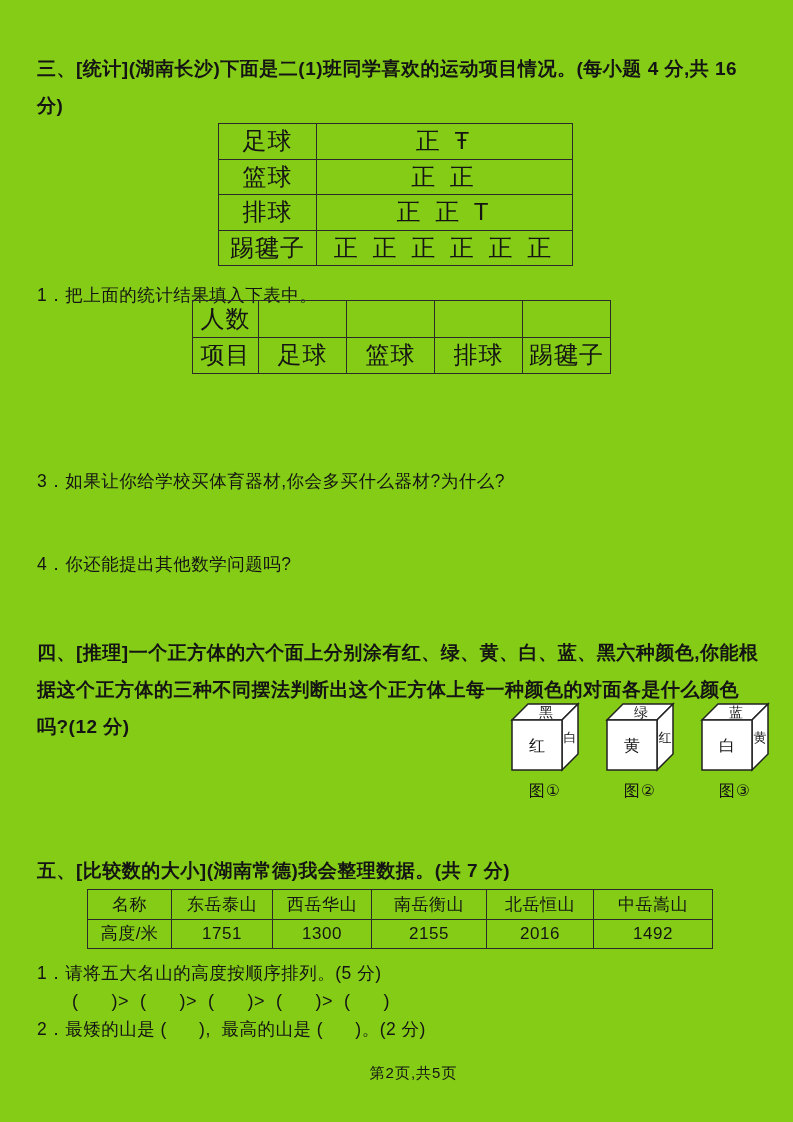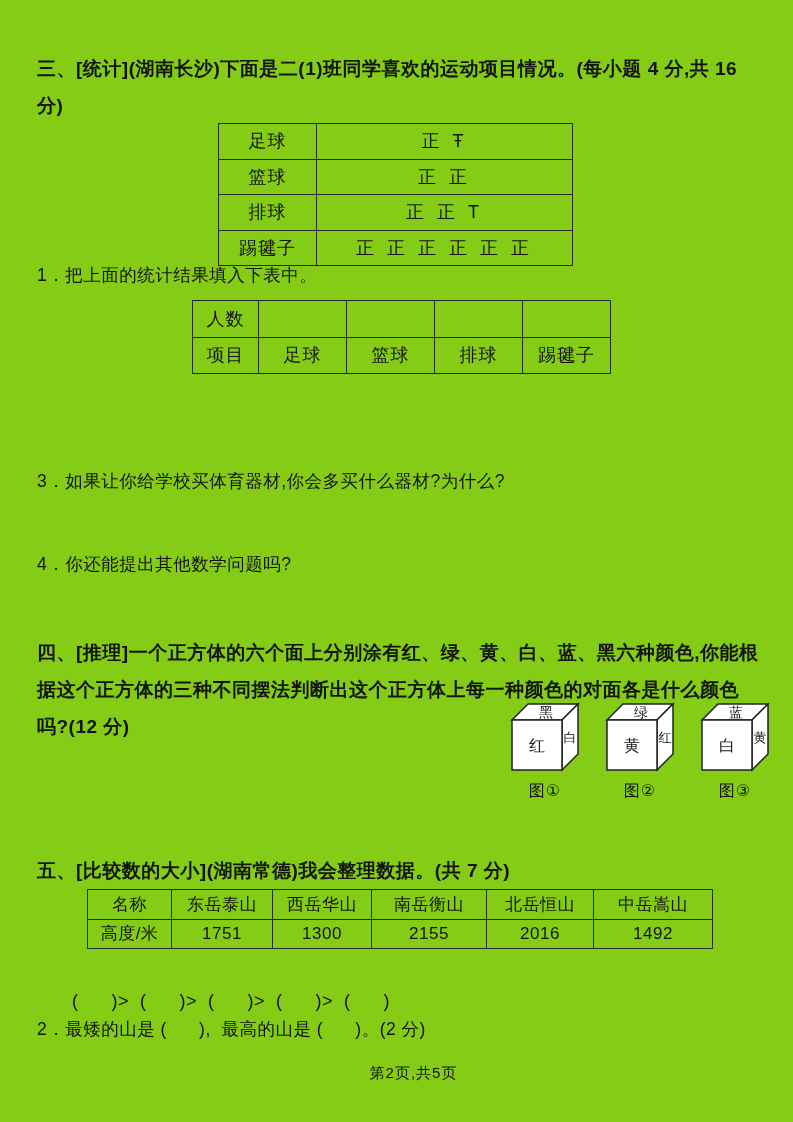--- a/index.html
+++ b/index.html
@@ -7,21 +7,21 @@
     position:relative;width:793px;height:1122px;background:#84cc16;
     font-family:"Liberation Sans","DejaVu Sans",sans-serif;color:#141414;
     overflow:hidden;
   }
   .abs{position:absolute;}
   .heading{font-weight:700;font-size:19px;line-height:37px;letter-spacing:0.5px;}
   .qtext{font-size:17.5px;line-height:30px;letter-spacing:0.5px;}
   .pre{white-space:pre;}
   table{border-collapse:collapse;table-layout:fixed;}
   td{border:1.6px solid #2b2b2b;text-align:center;vertical-align:middle;
-     font-size:18px;color:#141414;padding:0;letter-spacing:1px;}
+     font-size:24px;color:#141414;padding:0;letter-spacing:1px;}
   .tally-table{width:354px;}
   .tally-table td{height:34.5px;}
   .tally-table td.tally{letter-spacing:4px;}
   .fill-table{width:418px;}
   .fill-table td{height:35.5px;}
   .mtn-table{width:625px;}
   .mtn-table td{height:28.5px;font-size:17px;letter-spacing:0.5px;}
   .cubes{display:flex;gap:21px;}
   .cube-block{width:74px;text-align:center;}
   .cube-label{font-size:16px;margin-top:3px;letter-spacing:1px;}
@@ -53,21 +53,21 @@
       <td>排球</td>
       <td class="tally">正 正 T</td>
     </tr>
     <tr>
       <td>踢毽子</td>
       <td class="tally">正 正 正 正 正 正</td>
     </tr>
   </tbody>
     </table>
 
-  <div class="abs qtext" style="left:37px;top:260px;width:720px;">1．把上面的统计结果填入下表中。</div>
+  <div class="abs qtext" style="left:37px;top:280px;width:720px;">1．把上面的统计结果填入下表中。</div>
 
   <table class="abs fill-table" style="left:192px;top:300px;">
     <colgroup>
         <col style="width:66px">
         <col style="width:88px">
         <col style="width:88px">
         <col style="width:88px">
         <col style="width:88px">
       </colgroup>
     <tbody>
@@ -156,18 +156,19 @@
       <td>高度/米</td>
       <td>1751</td>
       <td>1300</td>
       <td>2155</td>
       <td>2016</td>
       <td>1492</td>
     </tr>
   </tbody>
     </table>
 
+  <div class="abs qtext" style="left:37px;top:958px;width:730px;">1．请将五大名山的高度按顺序排列。(5 分)</div>
   <div class="abs qtext pre" style="left:72px;top:986px;font-size:18px;">(      )&gt;  (      )&gt;  (      )&gt;  (      )&gt;  (      )</div>
   <div class="abs qtext pre" style="left:37px;top:1014px;">2．最矮的山是 (      ),  最高的山是 (      )。(2 分)</div>
 
   <div class="abs footer" style="left:17px;top:1064px;">第2页,共5页</div>
 
 </div>
 
 </body></html>

